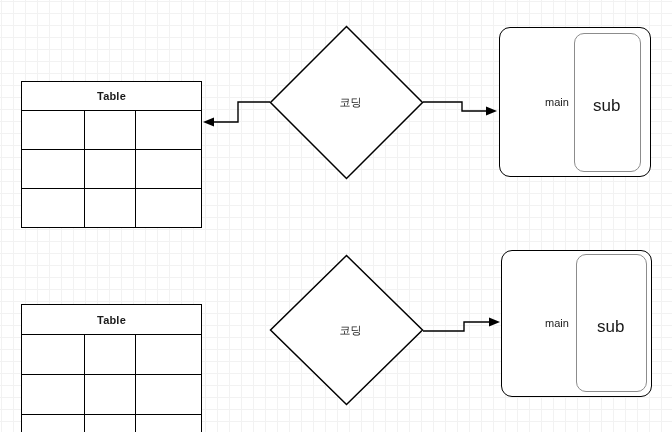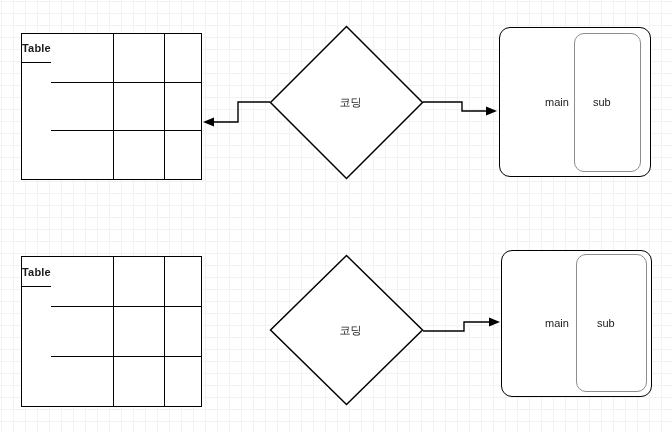--- a/index.html
+++ b/index.html
@@ -26,20 +26,22 @@
     background-position: 1px 1px, 1px 1px, 1px 1px, 1px 1px;
     font-family: "Liberation Sans", "DejaVu Sans", sans-serif;
   }
   .shape { position: absolute; box-sizing: border-box; }
 
   
   .table-entity {
     border: 1.6px solid #000000;
     background: #ffffff;
     display: flex;
+    flex-direction: column;
+    margin-top: 48px;
   }
   .table-header {
     border-bottom: 1.6px solid #000000;
     display: flex;
     align-items: center;
     justify-content: center;
     font-size: 11px;
     font-weight: bold;
     color: #1a1a1a;
     letter-spacing: 0.2px;
@@ -92,21 +94,21 @@
   }
   .module-inner {
     position: absolute;
     box-sizing: border-box;
     border: 1.8px solid #8c8c8c;
     border-radius: 10px;
     background: #ffffff;
   }
   .module-sub-label {
     position: absolute;
-    font-size: 11px;
+    font-size: 17px;
     color: #1a1a1a;
     white-space: nowrap;
   }
 
   
   .connector { position: absolute; left: 0; top: 0; pointer-events: none; }
   .connector path { fill: none; stroke: #000000; stroke-width: 1.4px; }
   .connector polygon { fill: #000000; }
 </style>
 </head>

